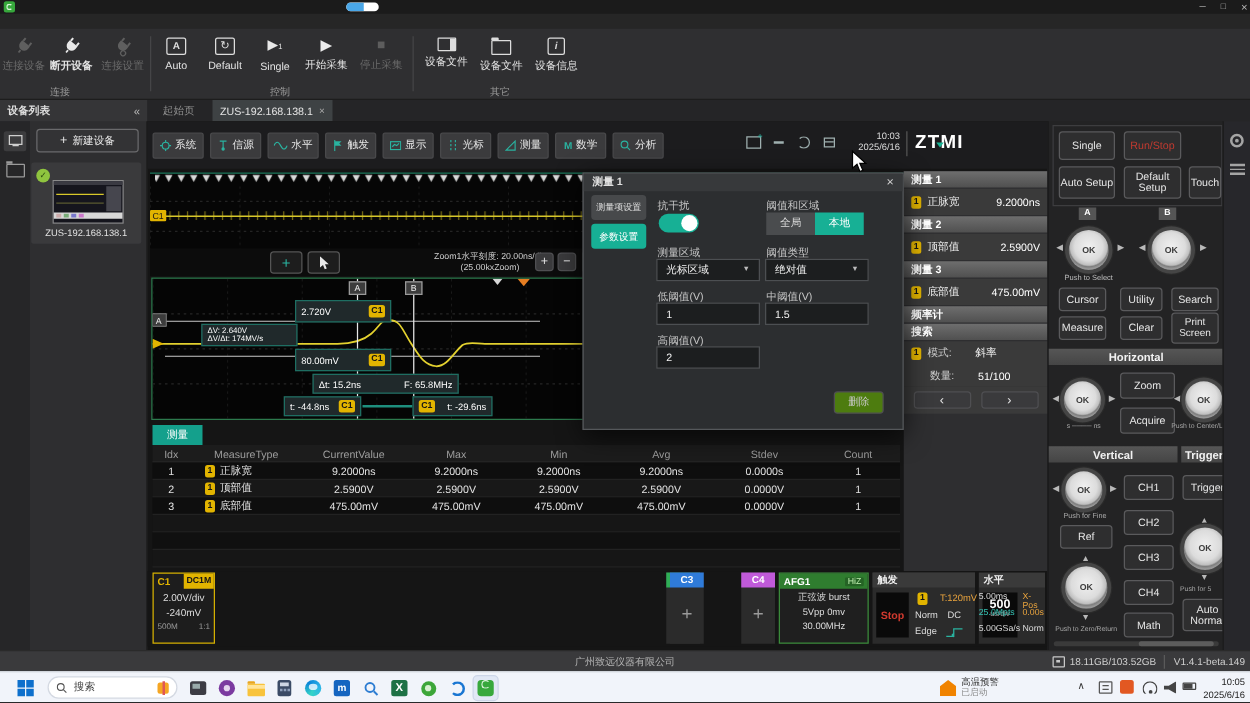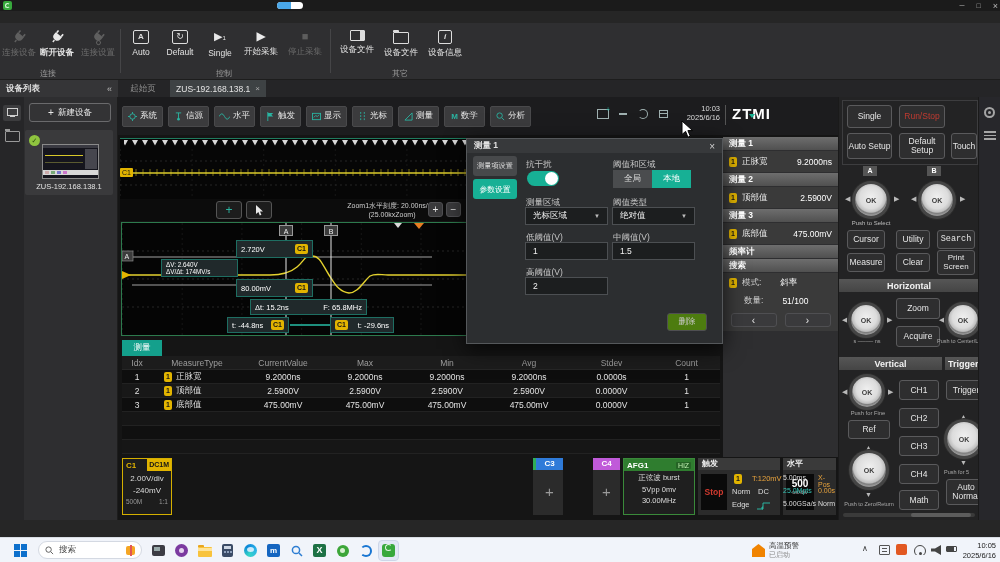--- a/index.html
+++ b/index.html
@@ -574,21 +574,21 @@
       </div>
     <span class="arr abs" style="left:121px;top:98px;">▶</span>
     <div class="abs" style="left:0;top:123px;width:64px;text-align:center;color:#bdbdbd;font-size:6px;">Push to Select</div>
 
     <div class="fpb abs" style="left:8px;top:133px;width:38px;height:19px;">
         <span>Cursor</span>
       </div>
     <div class="fpb abs" style="left:57px;top:133px;width:34px;height:19px;">
         <span>Utility</span>
       </div>
-    <div class="fpb abs" style="left:98px;top:133px;width:38px;height:19px;font-family:Liberation Mono, monospace;">
+    <div class="fpb abs" style="left:98px;top:133px;width:38px;height:19px;">
         <span>Search</span>
       </div>
     <div class="fpb abs" style="left:8px;top:156px;width:38px;height:19px;">
         <span>Measure</span>
       </div>
     <div class="fpb abs" style="left:57px;top:156px;width:34px;height:19px;">
         <span>Clear</span>
       </div>
     <div class="fpb abs" style="left:98px;top:153px;width:38px;height:25px;font-size:8px;">
         <span>Print Screen</span>
@@ -731,20 +731,31 @@
     <div class="abs dlabel" style="left:59px;top:128px;">高阈值(V)</div>
     <div class="abs dinput" style="left:58px;top:138px;width:83px;height:18px;">
         <span>2</span>
       </div>
 
     <div class="abs btn" style="left:200px;top:174px;width:40px;height:18px;background:#4d7c0f;color:#c9c9c9;font-size:8.5px;">
         <span>删除</span>
       </div>
   </div>
 
+  <div class="abs" style="left:0;top:520px;width:1000px;height:17px;background:#3a3a3c;border-top:1px solid #2a2a2a;box-sizing:border-box;">
+    <div class="abs" style="left:0;right:0;top:0;height:17px;text-align:center;line-height:17px;font-size:8px;color:#b3b3b3;">广州致远仪器有限公司</div>
+    <div class="abs flex" style="right:75px;top:0;height:17px;gap:4px;">
+      <div style="width:8px;height:7px;border:1px solid #c9c9c9;border-radius:1px;">
+          <div style="margin:1.5px auto;width:3px;height:2px;background:#c9c9c9;"></div>
+        </div>
+      <span style="font-size:8px;color:#cfcfcf;">18.11GB/103.52GB</span>
+    </div>
+    <div class="abs sep-v" style="right:68px;top:3px;height:11px;background:#5a5a5a;"></div>
+    <div class="abs" style="right:4px;top:0;height:17px;line-height:17px;font-size:8px;color:#cfcfcf;">V1.4.1-beta.149</div>
+  </div>
 
   <div class="abs" style="left:0;top:537px;width:1000px;height:25px;background:#f1f4fa;border-top:1px solid #d9dde4;box-sizing:border-box;">
     <div class="abs taskicon" style="left:12px;top:4px;">
       <div style="display:grid;grid-template-columns:6px 6px;grid-template-rows:6px 6px;gap:1px;">
         <div style="background:#0e70cc;"></div>
           <div style="background:#0e70cc;"></div>
           <div style="background:#0e70cc;"></div>
           <div style="background:#0e70cc;"></div>
       </div>
     </div>

